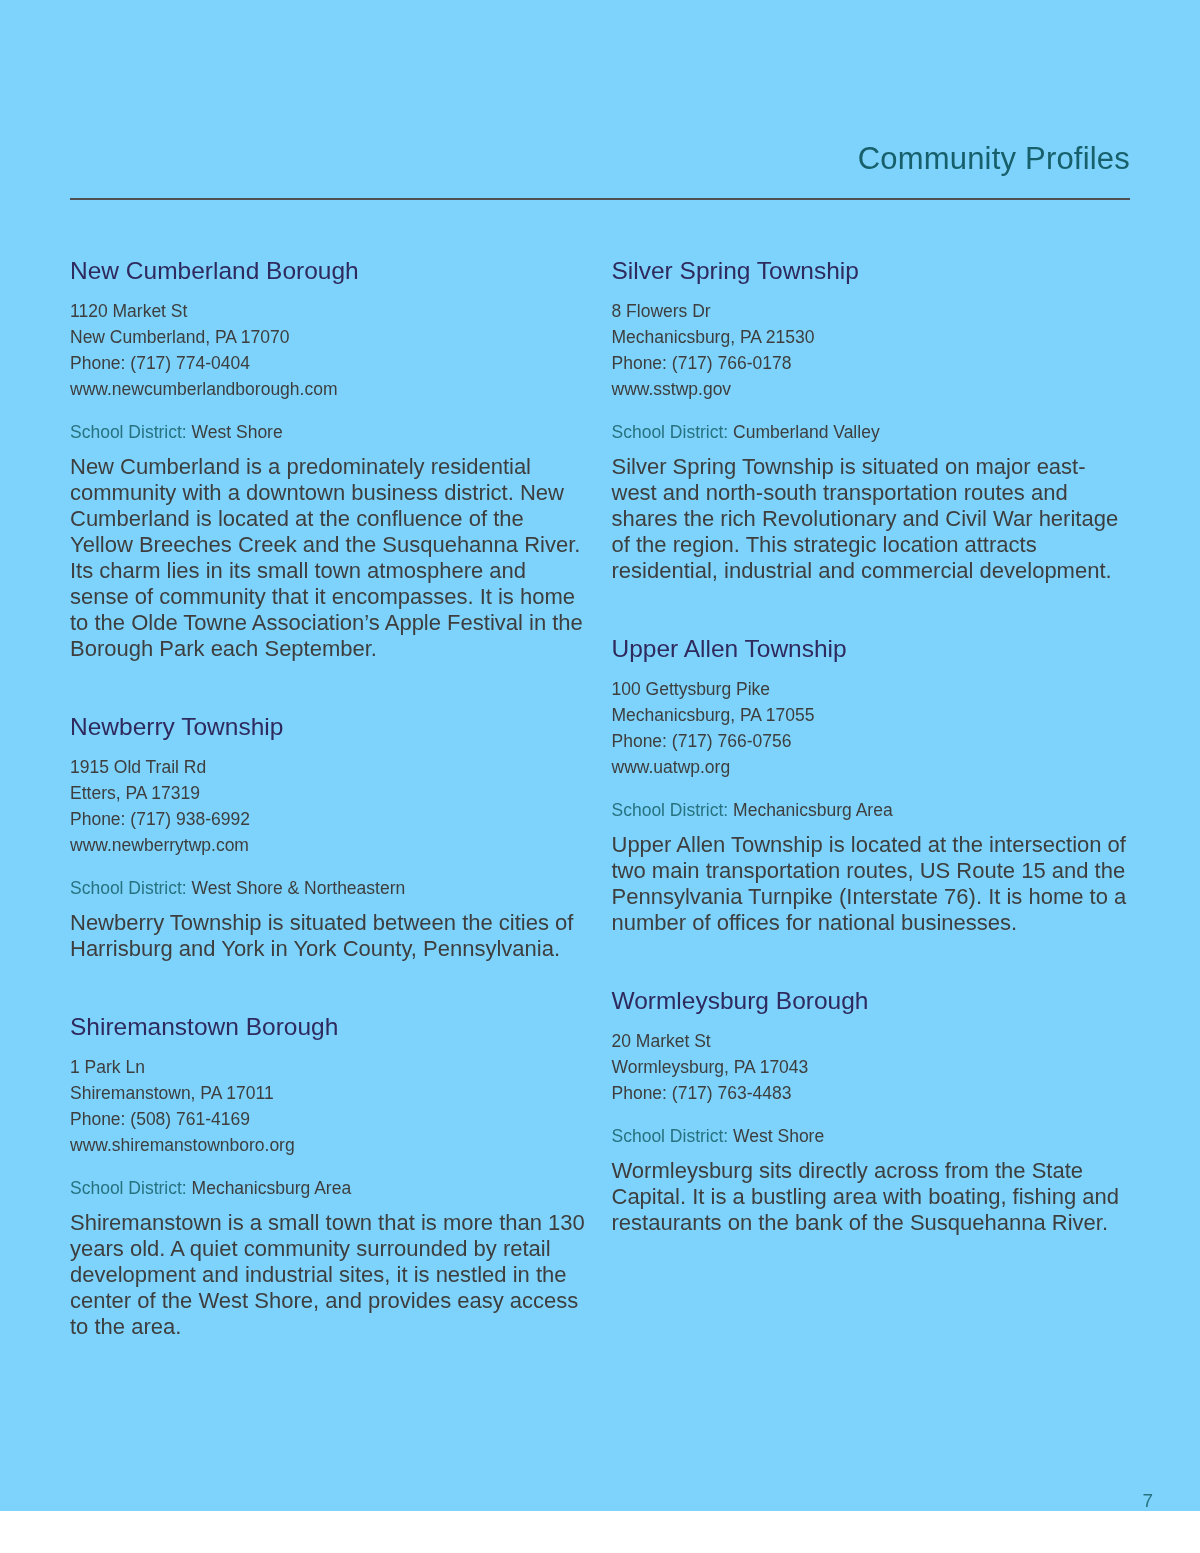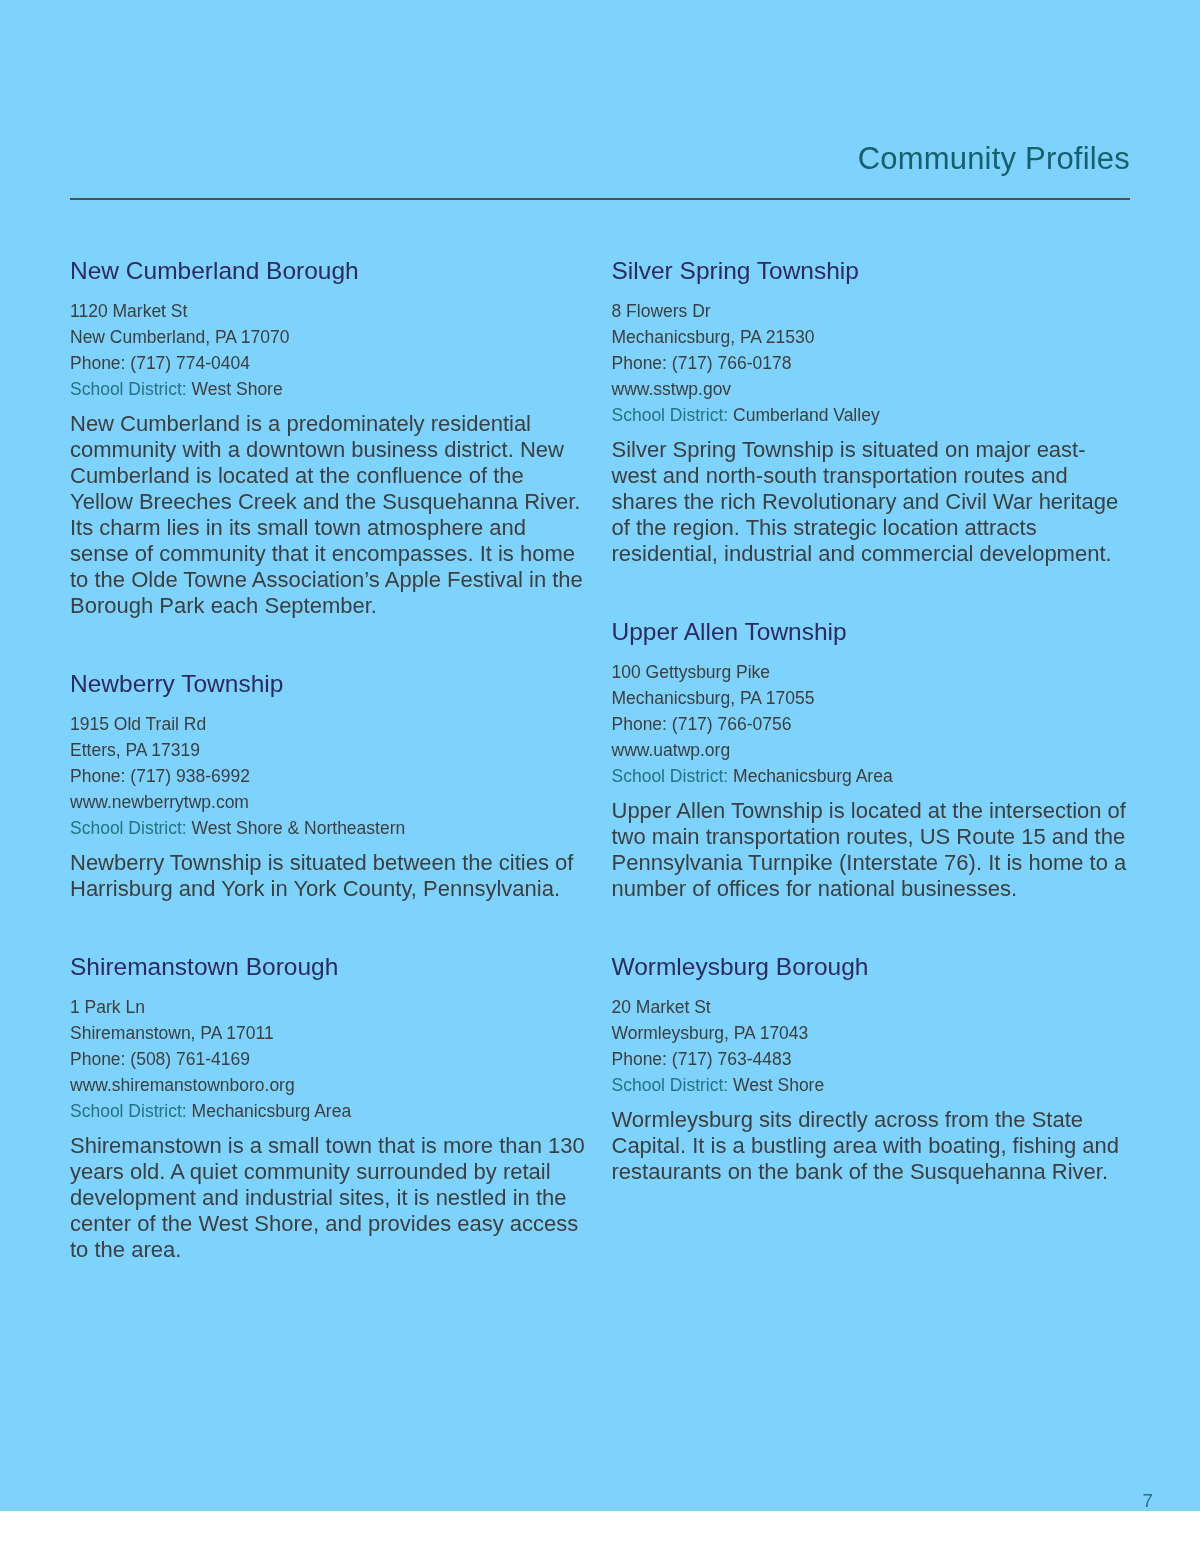--- a/index.html
+++ b/index.html
@@ -46,20 +46,21 @@
     color: #2f2a5e;
     line-height: 30px;
     margin-bottom: 12px;
   }
   .address-line {
     font-size: 17.5px;
     line-height: 26px;
     color: #3e3e3e;
   }
   .district {
+    margin-top: 17px;
     font-size: 17.5px;
     line-height: 26px;
   }
   .district-label { color: #27727f; }
   .district-value { color: #3e3e3e; }
   .desc {
     margin-top: 9px;
     font-size: 22px;
     line-height: 26px;
     color: #3e3e3e;
@@ -84,20 +85,21 @@
     <div class="columns">
 
       <div class="col">
 
         <div class="section">
           <h2 class="section-name">New Cumberland Borough</h2>
           <div class="address">
             <div class="address-line">1120 Market St</div>
             <div class="address-line">New Cumberland, PA 17070</div>
             <div class="address-line">Phone: (717) 774-0404</div>
+            <div class="address-line">www.newcumberlandborough.com</div>
           </div>
           <div class="district">
             <span class="district-label">School District:</span>
             <span class="district-value">West Shore</span>
           </div>
           <p class="desc">New Cumberland is a predominately residential community with a downtown business district. New Cumberland is located at the confluence of the Yellow Breeches Creek and the Susquehanna River. Its charm lies in its small town atmosphere and sense of community that it encompasses. It is home to the Olde Towne Association’s Apple Festival in the Borough Park each September.</p>
         </div>
 
         <div class="section">
           <h2 class="section-name">Newberry Township</h2>

